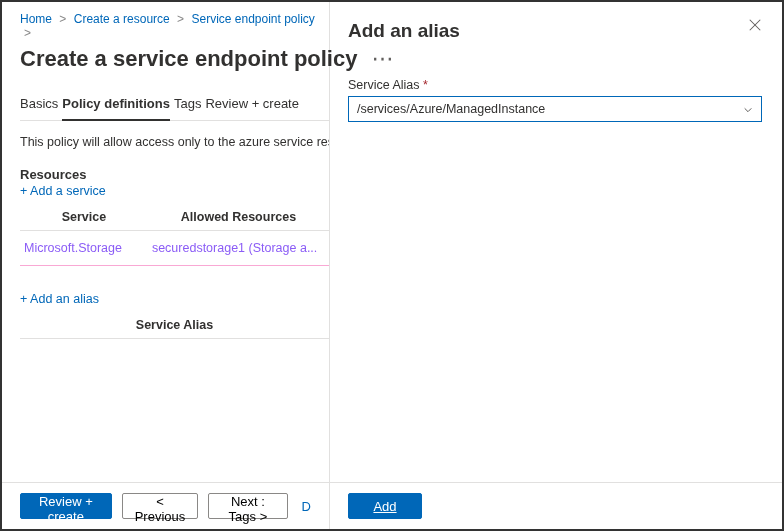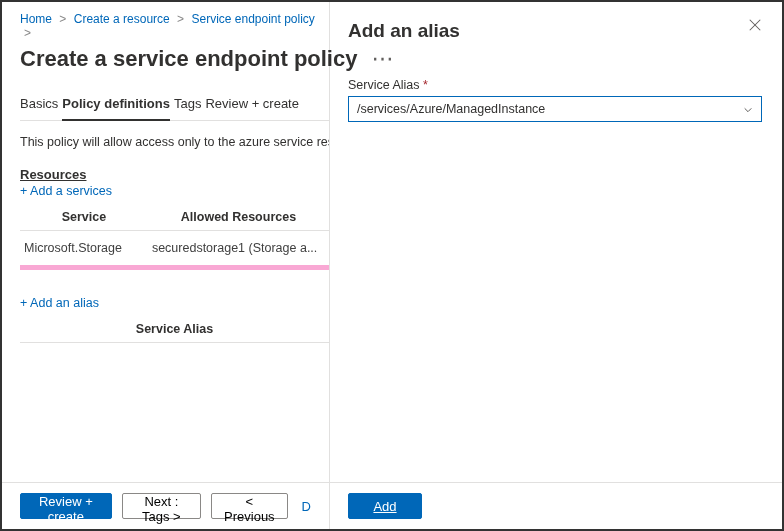--- a/index.html
+++ b/index.html
@@ -59,21 +59,20 @@
     margin: 14px 0 18px 0;
     font-size: 12.5px;
     color: #323130;
     white-space: nowrap;
     overflow: hidden;
   }
   .section-head {
     font-weight: 600;
     font-size: 13px;
     margin-bottom: 2px;
-    text-decoration: underline;
   }
   .add-link {
     color: #0067b8;
     font-size: 12.5px;
     cursor: pointer;
     margin-bottom: 6px;
     display: block;
   }
   .add-link::before { content:"+ "; }
   table.grid {
@@ -83,22 +82,22 @@
     margin-bottom: 26px;
   }
   table.grid th {
     text-align: center;
     font-weight: 600;
     padding: 6px 4px;
     border-bottom: 1px solid #e1e0df;
   }
   table.grid td {
     padding: 10px 4px;
-    border-bottom: 5px solid #f9a8d4;
-    color: #404040;
+    border-bottom: 1px solid #f9a8d4;
+    color: #8b5cf6;
     white-space: nowrap;
     overflow: hidden;
     text-overflow: ellipsis;
     max-width: 150px;
   }
   .footer-bar {
     position: absolute;
     left: 0; right: 0; bottom: 0;
     border-top: 1px solid #e1e0df;
     padding: 10px 18px;
@@ -193,21 +192,21 @@
     <div class="tabs">
       <div class="tab">Basics</div>
       <div class="tab active">Policy definitions</div>
       <div class="tab">Tags</div>
       <div class="tab">Review + create</div>
     </div>
 
     <div class="desc">This policy will allow access only to the azure service resources list</div>
 
     <div class="section-head">Resources</div>
-    <span class="add-link">Add a services</span>
+    <span class="add-link">Add a service</span>
     <table class="grid">
       <thead>
         <tr>
           <th>Service</th>
           <th>Allowed Resources</th>
         </tr>
       </thead>
       <tbody>
         <tr>
           <td>Microsoft.Storage</td>
@@ -220,22 +219,22 @@
     <table class="grid">
       <thead>
         <tr>
           <th>Service Alias</th>
         </tr>
       </thead>
     </table>
 
     <div class="footer-bar">
       <button class="btn primary">Review + create</button>
+      <button class="btn">&lt; Previous</button>
       <button class="btn">Next : Tags &gt;</button>
-      <button class="btn">&lt; Previous</button>
       <span class="discard-stub">D</span>
     </div>
   </div>
 
   <div class="right-pane">
     <div class="panel-title">Add an alias</div>
     <span class="close-x">
       <svg viewBox="0 0 16 16" width="14" height="14">
           <line x1="2" y1="2" x2="14" y2="14" stroke="#605e5c" stroke-width="1.2"></line>
           <line x1="14" y1="2" x2="2" y2="14" stroke="#605e5c" stroke-width="1.2"></line>

